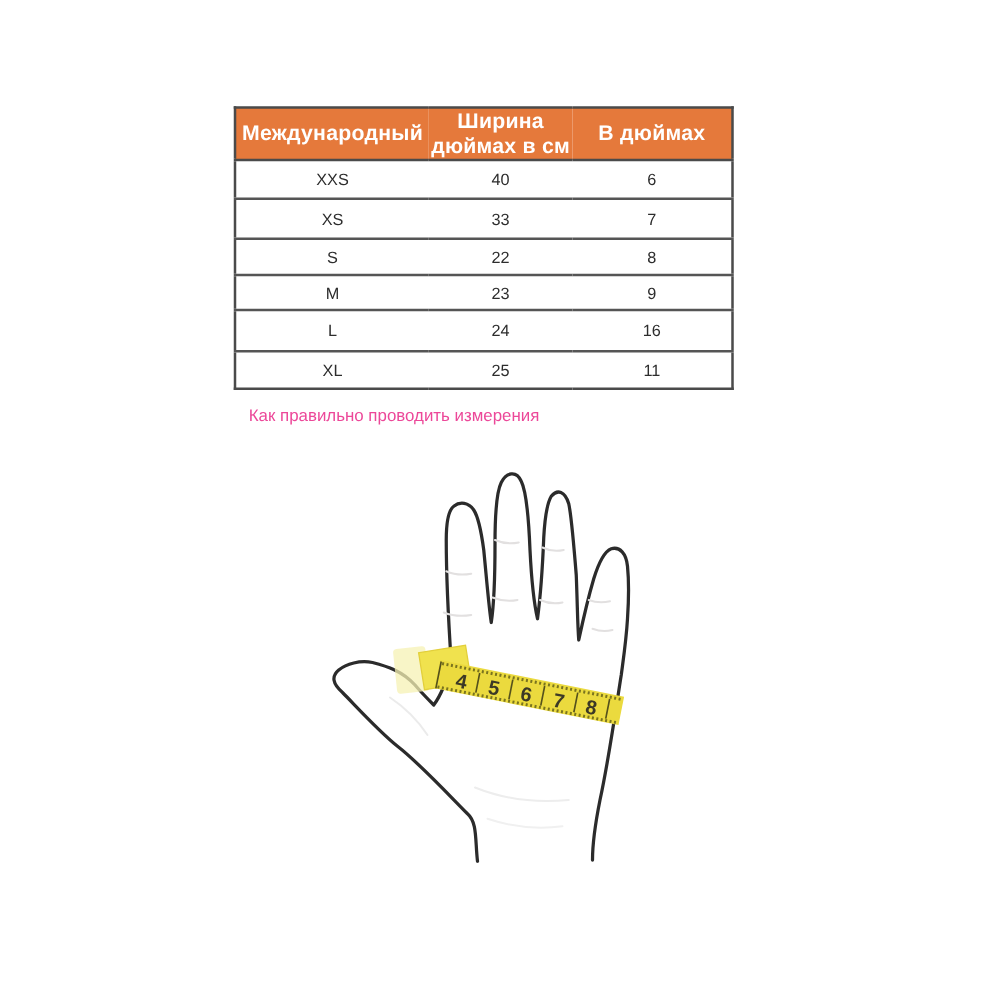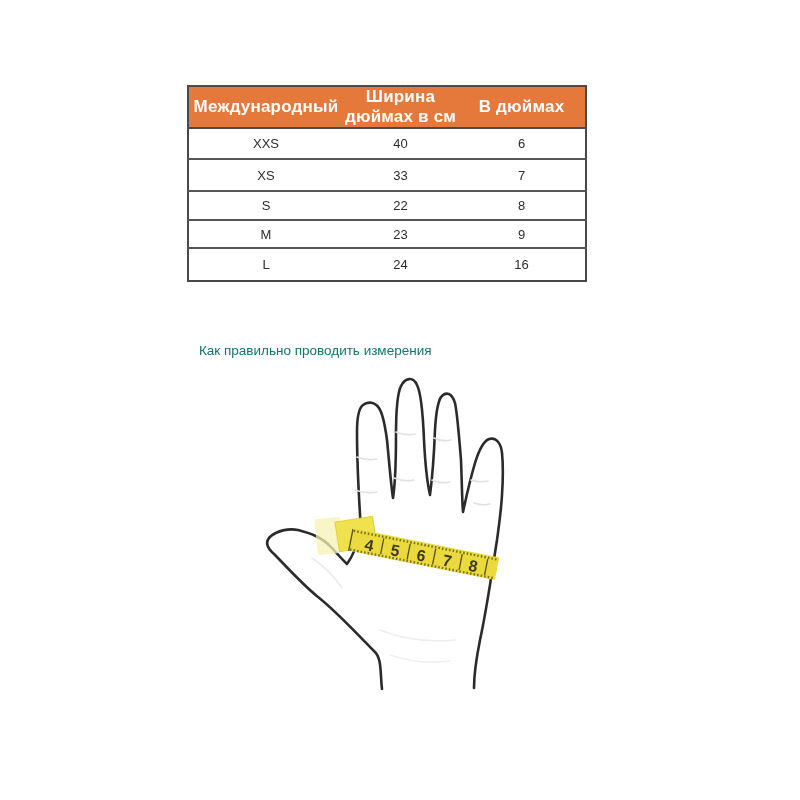--- a/index.html
+++ b/index.html
@@ -24,22 +24,22 @@
   }
   .size-table tbody tr:nth-child(1) td{height:29px;border-top:none;margin-top:28px;}
   .size-table tbody tr:nth-child(2) td{height:30px;text-align:center;}
   .size-table tbody tr:nth-child(3) td{height:27px;}
   .size-table tbody tr:nth-child(4) td{height:26px;}
   .size-table tbody tr:nth-child(5) td{height:31px;}
   .size-table tbody tr:nth-child(6) td{height:28px;}
   .size-table tbody tr:nth-child(7) td{height:26px;}
   
   .section-title{
-    position:absolute;left:199px;top:343px;
-    font-size:13.5px;color:#0f766e;white-space:nowrap;
+    position:absolute;left:199px;top:325px;
+    font-size:13.5px;color:#ec4899;white-space:nowrap;
   }
   
   .hand-wrap{position:absolute;left:260px;top:360px;width:280px;height:340px;}
   svg text{font-family:"Liberation Sans",sans-serif;}
 </style>
 </head>
 <body>
 
 <table class="size-table">
   <colgroup>
@@ -72,20 +72,25 @@
     </tr>
     <tr>
       <td>M</td>
       <td>23</td>
       <td>9</td>
     </tr>
     <tr>
       <td>L</td>
       <td>24</td>
       <td>16</td>
+    </tr>
+    <tr>
+      <td>XL</td>
+      <td>25</td>
+      <td>11</td>
     </tr>
   </tbody>
 </table>
 
 <div class="section-title">Как правильно проводить измерения</div>
 
 <div class="hand-wrap">
   <svg width="280" height="340" viewBox="0 0 280 340">
 
     <path d="M122,329

